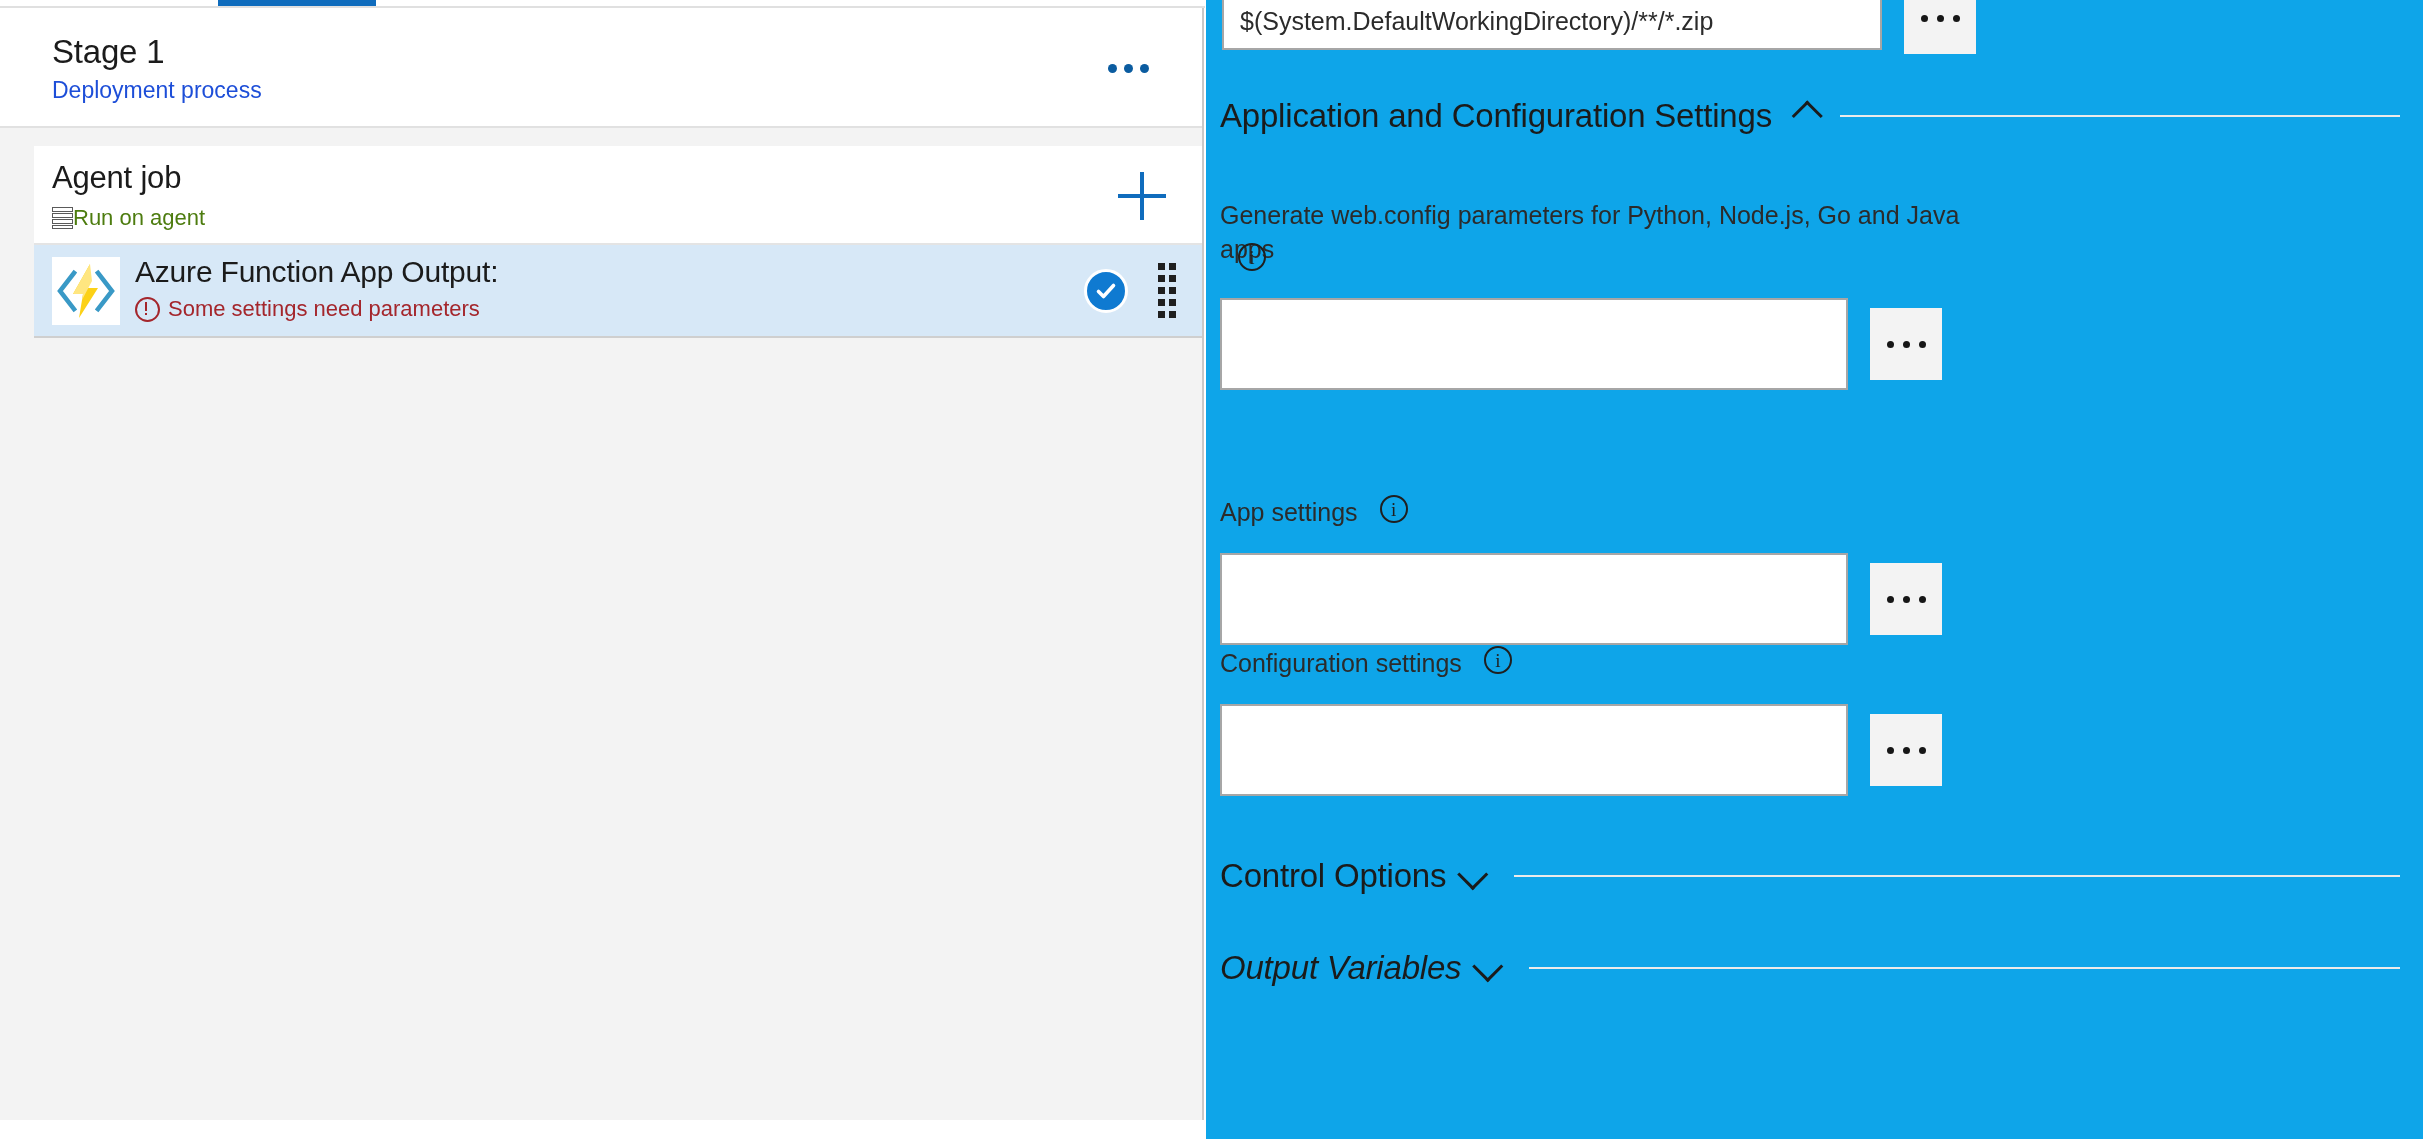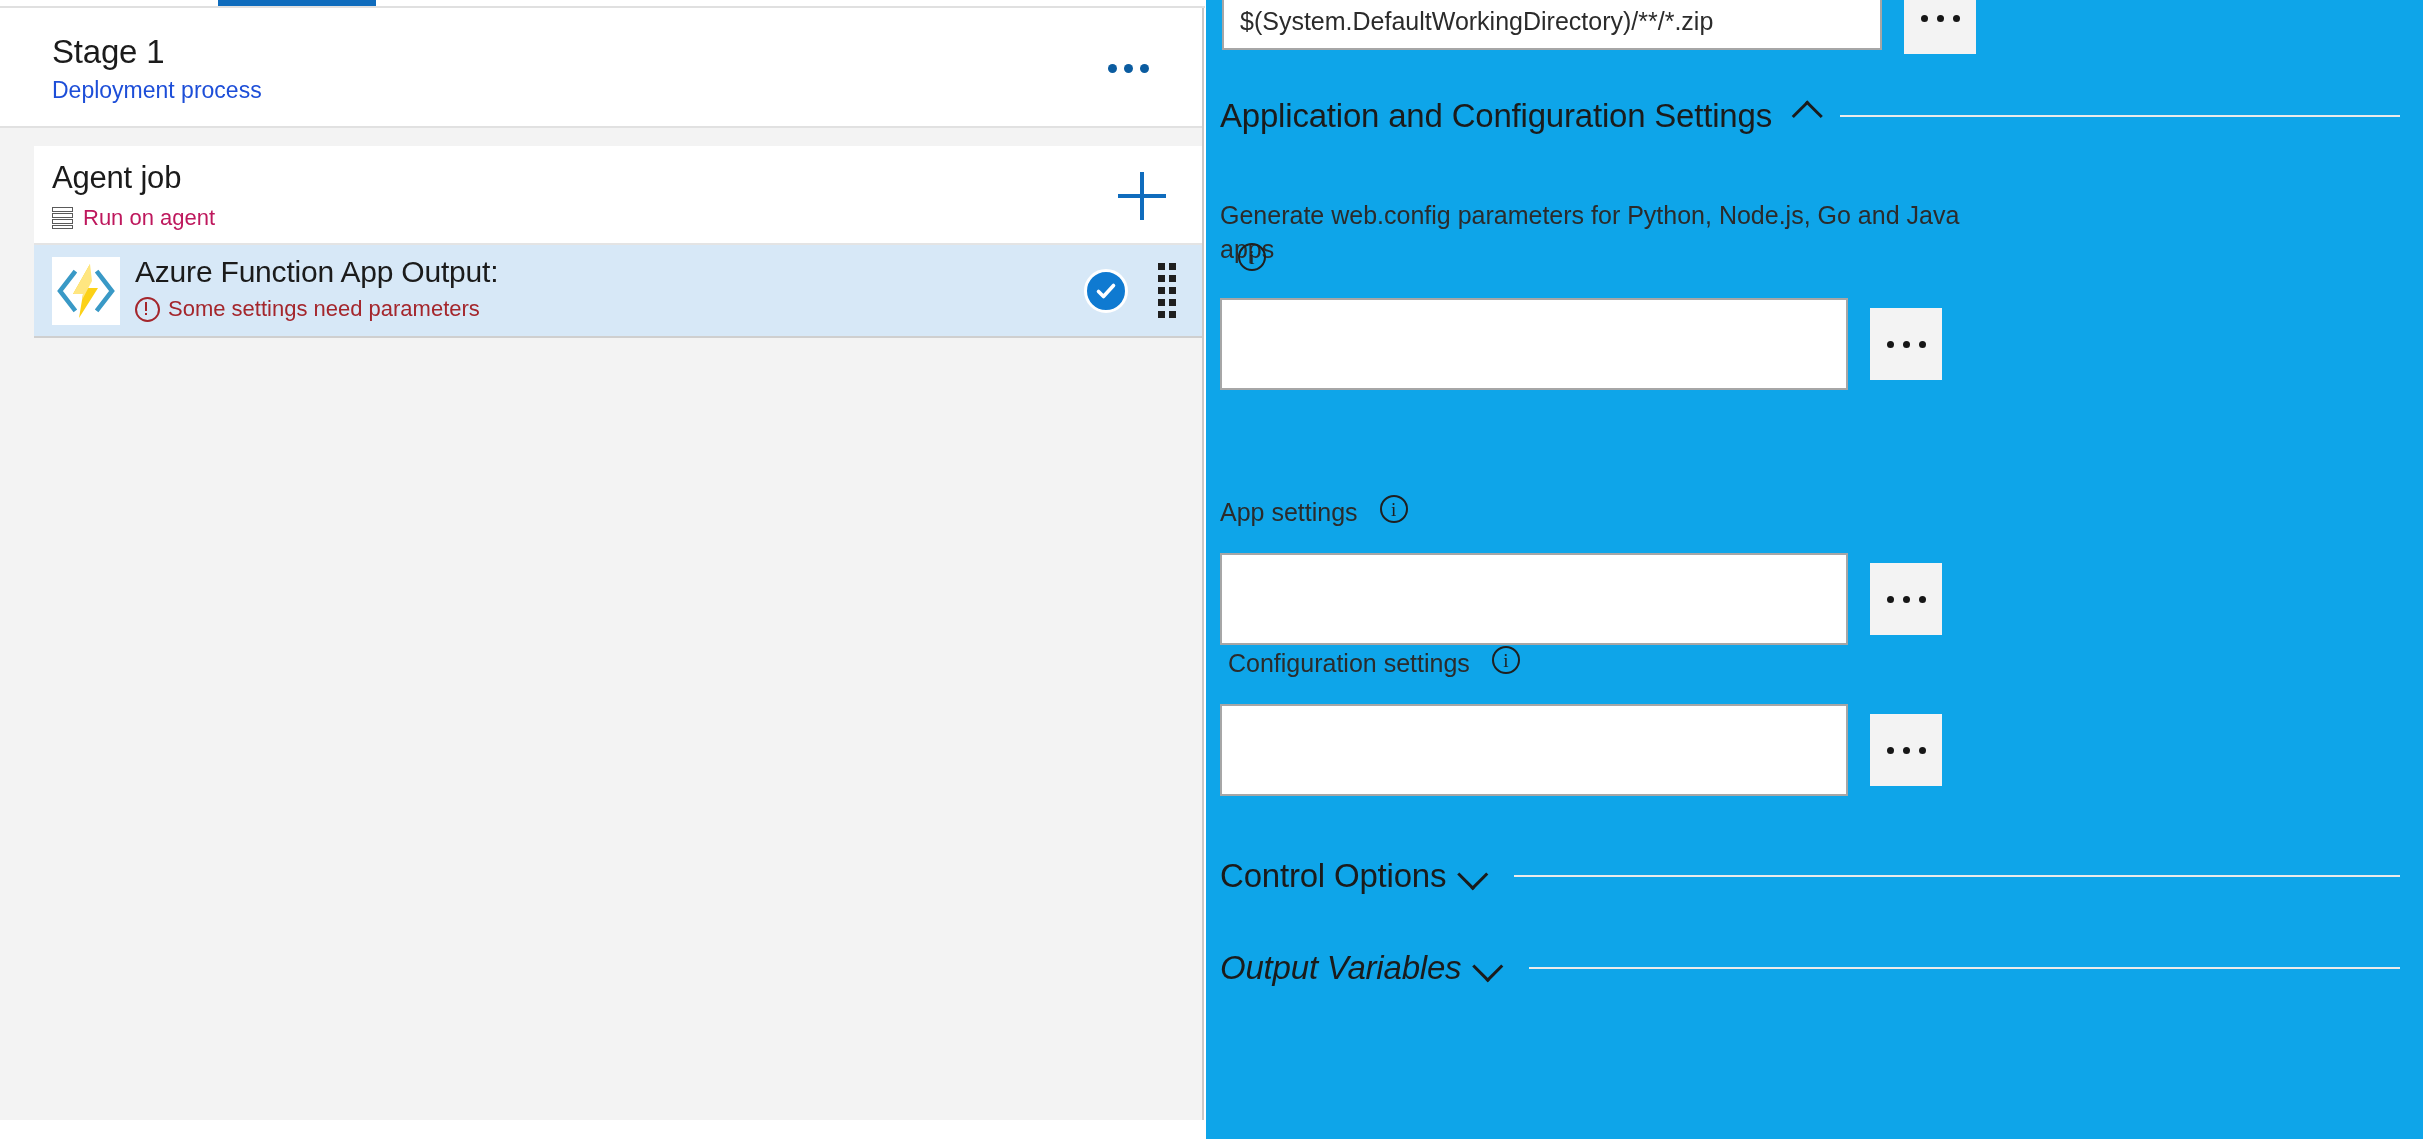--- a/index.html
+++ b/index.html
@@ -134,23 +134,23 @@
     letter-spacing: -0.2px;
     line-height: 38px;
     white-space: nowrap;
   }
   .job-sub {
     position: absolute;
     left: 18px;
     top: 58px;
     display: flex;
     align-items: center;
-    gap: 10px;
+    gap: 0;
     font-size: 22px;
-    color: #be185d;
+    color: #4d7c0f;
     line-height: 28px;
     white-space: nowrap;
   }
   .server-icon {
     display: inline-block;
     width: 21px;
     height: 22px;
     position: relative;
     flex: 0 0 auto;
   }
@@ -504,21 +504,21 @@
         <span style="width:22px;"></span>
         <span class="info-icon">i</span>
       </div>
       <textarea class="field-input" readonly="" style="left: 14px; width: 628px; height: 92px; top: 553px;"></textarea>
       <div class="ellipsis-btn" style="left: 664px; top: 563px;">
         <span class="d"></span>
           <span class="d"></span>
           <span class="d"></span>
       </div>
 
-      <div class="field-label" style="left: 14px; top: 646px; margin-left: 8px;">
+      <div class="field-label" style="left: 14px; top: 646px;">
         <span>Configuration settings</span>
         <span style="width:22px;"></span>
         <span class="info-icon">i</span>
       </div>
       <textarea class="field-input" readonly="" style="left: 14px; top: 704px; width: 628px; height: 92px;"></textarea>
       <div class="ellipsis-btn" style="left: 664px; top: 714px;">
         <span class="d"></span>
           <span class="d"></span>
           <span class="d"></span>
       </div>

